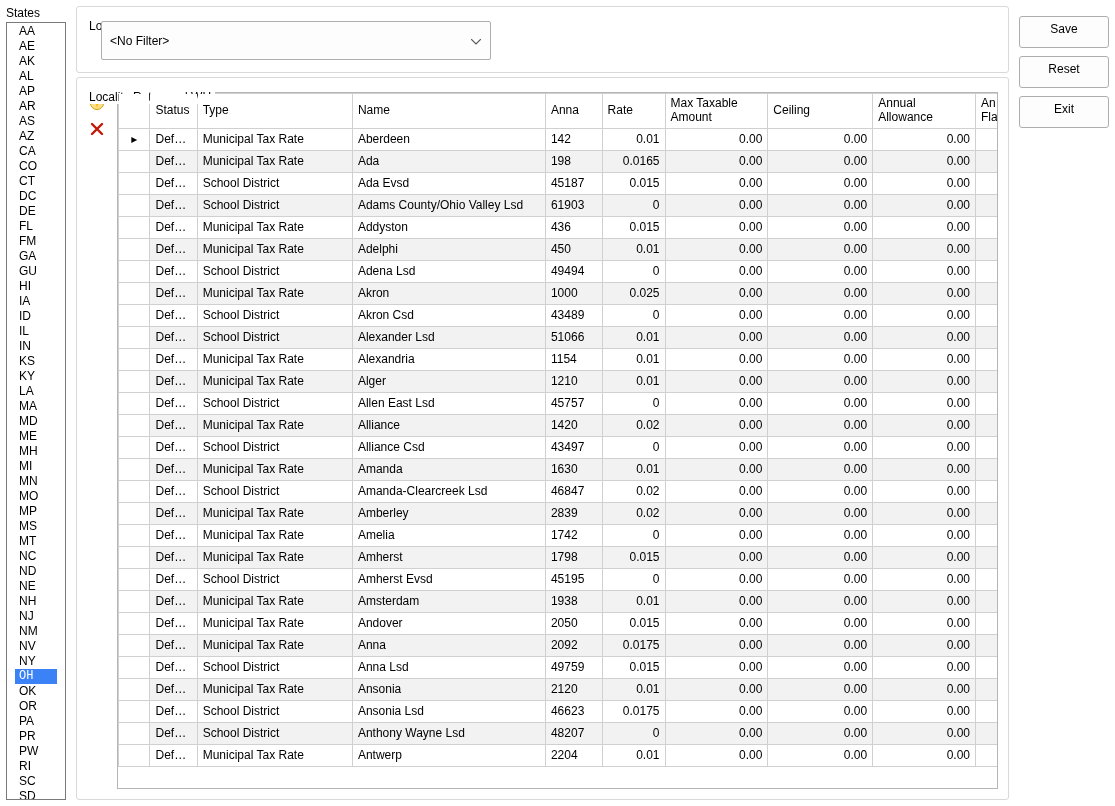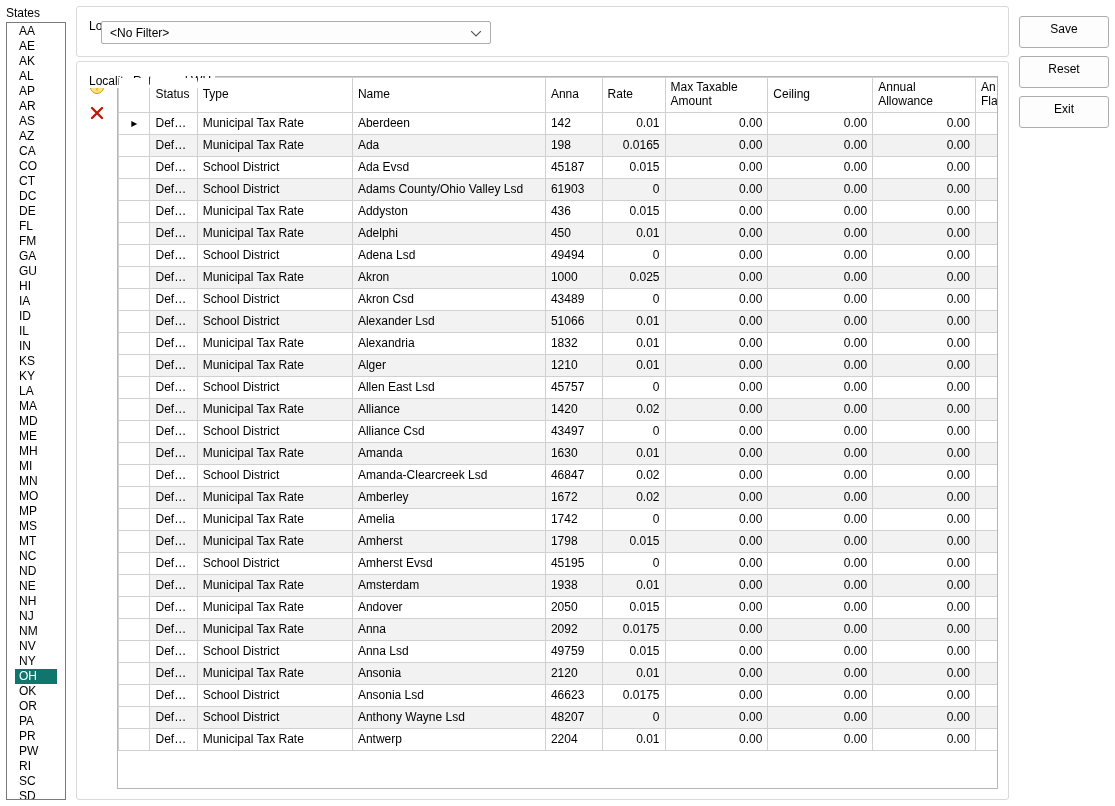--- a/index.html
+++ b/index.html
@@ -34,21 +34,21 @@
     padding: 1px 8px;
   }
   .states-list { list-style: none; margin: 0; padding: 0; }
   .states-list li {
     padding: 0 4px;
     line-height: 15px;
     font-size: 12px;
     cursor: default;
     white-space: nowrap;
   }
-  .states-list li.selected { background: #0f766e; color: #fff; }
+  .states-list li.selected { background: #3b82f6; color: #fff; font-family: Liberation Mono, monospace; }
 
   
   .middle {
     flex: 1 1 auto;
     display: flex;
     flex-direction: column;
     gap: 4px;
     min-width: 0;
   }
   .groupbox {
@@ -61,21 +61,21 @@
     position: absolute;
     top: -8px; left: 8px;
     background: #fff;
     padding: 0 4px;
     font-size: 12px;
     margin-top: 20px;
   }
   .filter-box { padding: 14px 16px 12px 24px; }
   .combo {
     width: 390px;
-    height: 23px;
+    height: 39px;
     border: 1px solid #adadad;
     border-radius: 2px;
     display: inline-flex;
     align-items: center;
     padding: 0 6px 0 8px;
     background: #fdfdfd;
     position: relative;
     cursor: default;
   }
   .combo .combo-text { flex: 1 1 auto; color: #000; }
@@ -419,21 +419,21 @@
                 <td class="num">0.00</td>
                 <td class="num">0.00</td>
                 <td class="num">0.00</td>
                 <td class="num"></td>
               </tr>
               <tr>
                 <td class="ind"></td>
                 <td>Default</td>
                 <td>Municipal Tax Rate</td>
                 <td>Alexandria</td>
-                <td>1832</td>
+                <td>1154</td>
                 <td class="num">0.01</td>
                 <td class="num">0.00</td>
                 <td class="num">0.00</td>
                 <td class="num">0.00</td>
                 <td class="num"></td>
               </tr>
               <tr>
                 <td class="ind"></td>
                 <td>Default</td>
                 <td>Municipal Tax Rate</td>
@@ -503,21 +503,21 @@
                 <td class="num">0.00</td>
                 <td class="num">0.00</td>
                 <td class="num">0.00</td>
                 <td class="num"></td>
               </tr>
               <tr>
                 <td class="ind"></td>
                 <td>Default</td>
                 <td>Municipal Tax Rate</td>
                 <td>Amberley</td>
-                <td>1672</td>
+                <td>2839</td>
                 <td class="num">0.02</td>
                 <td class="num">0.00</td>
                 <td class="num">0.00</td>
                 <td class="num">0.00</td>
                 <td class="num"></td>
               </tr>
               <tr>
                 <td class="ind"></td>
                 <td>Default</td>
                 <td>Municipal Tax Rate</td>

